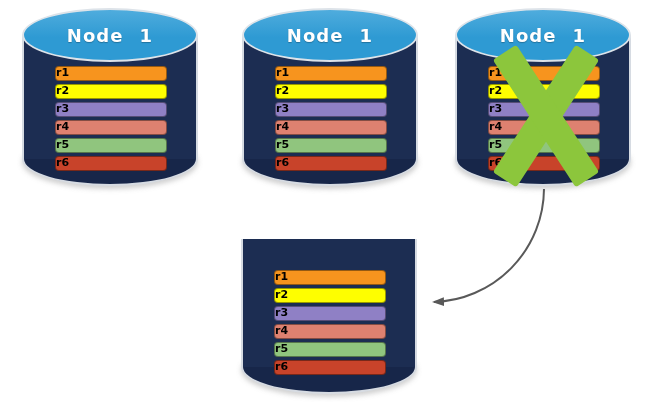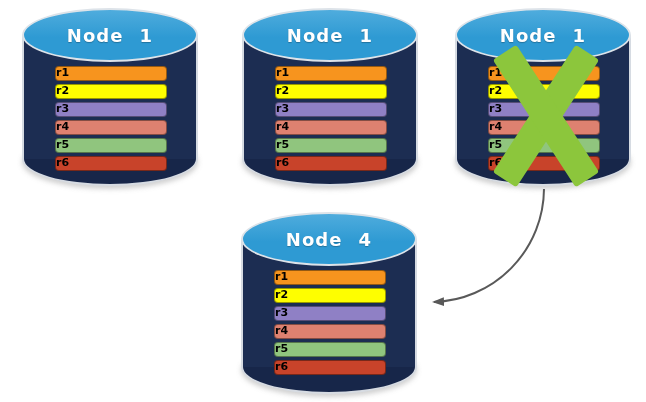--- a/index.html
+++ b/index.html
@@ -150,23 +150,20 @@
     <div class="cyl-bot"></div>
     <div class="cyl-mid"></div>
     <div class="rows">
       <div class="row" style="background: rgb(247, 148, 30);">r1</div>
       <div class="row" style="background: rgb(254, 254, 0);">r2</div>
       <div class="row" style="background: rgb(143, 128, 197);">r3</div>
       <div class="row" style="background: rgb(222, 129, 112);">r4</div>
       <div class="row" style="background: rgb(144, 197, 126);">r5</div>
       <div class="row" style="background: rgb(200, 67, 42);">r6</div>
     </div>
-    <div class="cyl-top">
-      <span class="node-title">Node 4</span>
-    </div>
   </div>
 
   <svg class="arrow-layer" viewBox="0 0 646 402">
     <defs>
       <marker id="ah" markerWidth="12" markerHeight="10" refX="10" refY="4.5" orient="auto" markerUnits="userSpaceOnUse">
         <path class="arrow-head" d="M0,0 L12,4.5 L0,9 Z"></path>
       </marker>
     </defs>
     <path class="arrow-path" d="M 544 189 A 114 114 0 0 1 434 302" marker-end="url(#ah)"></path>
   </svg>

